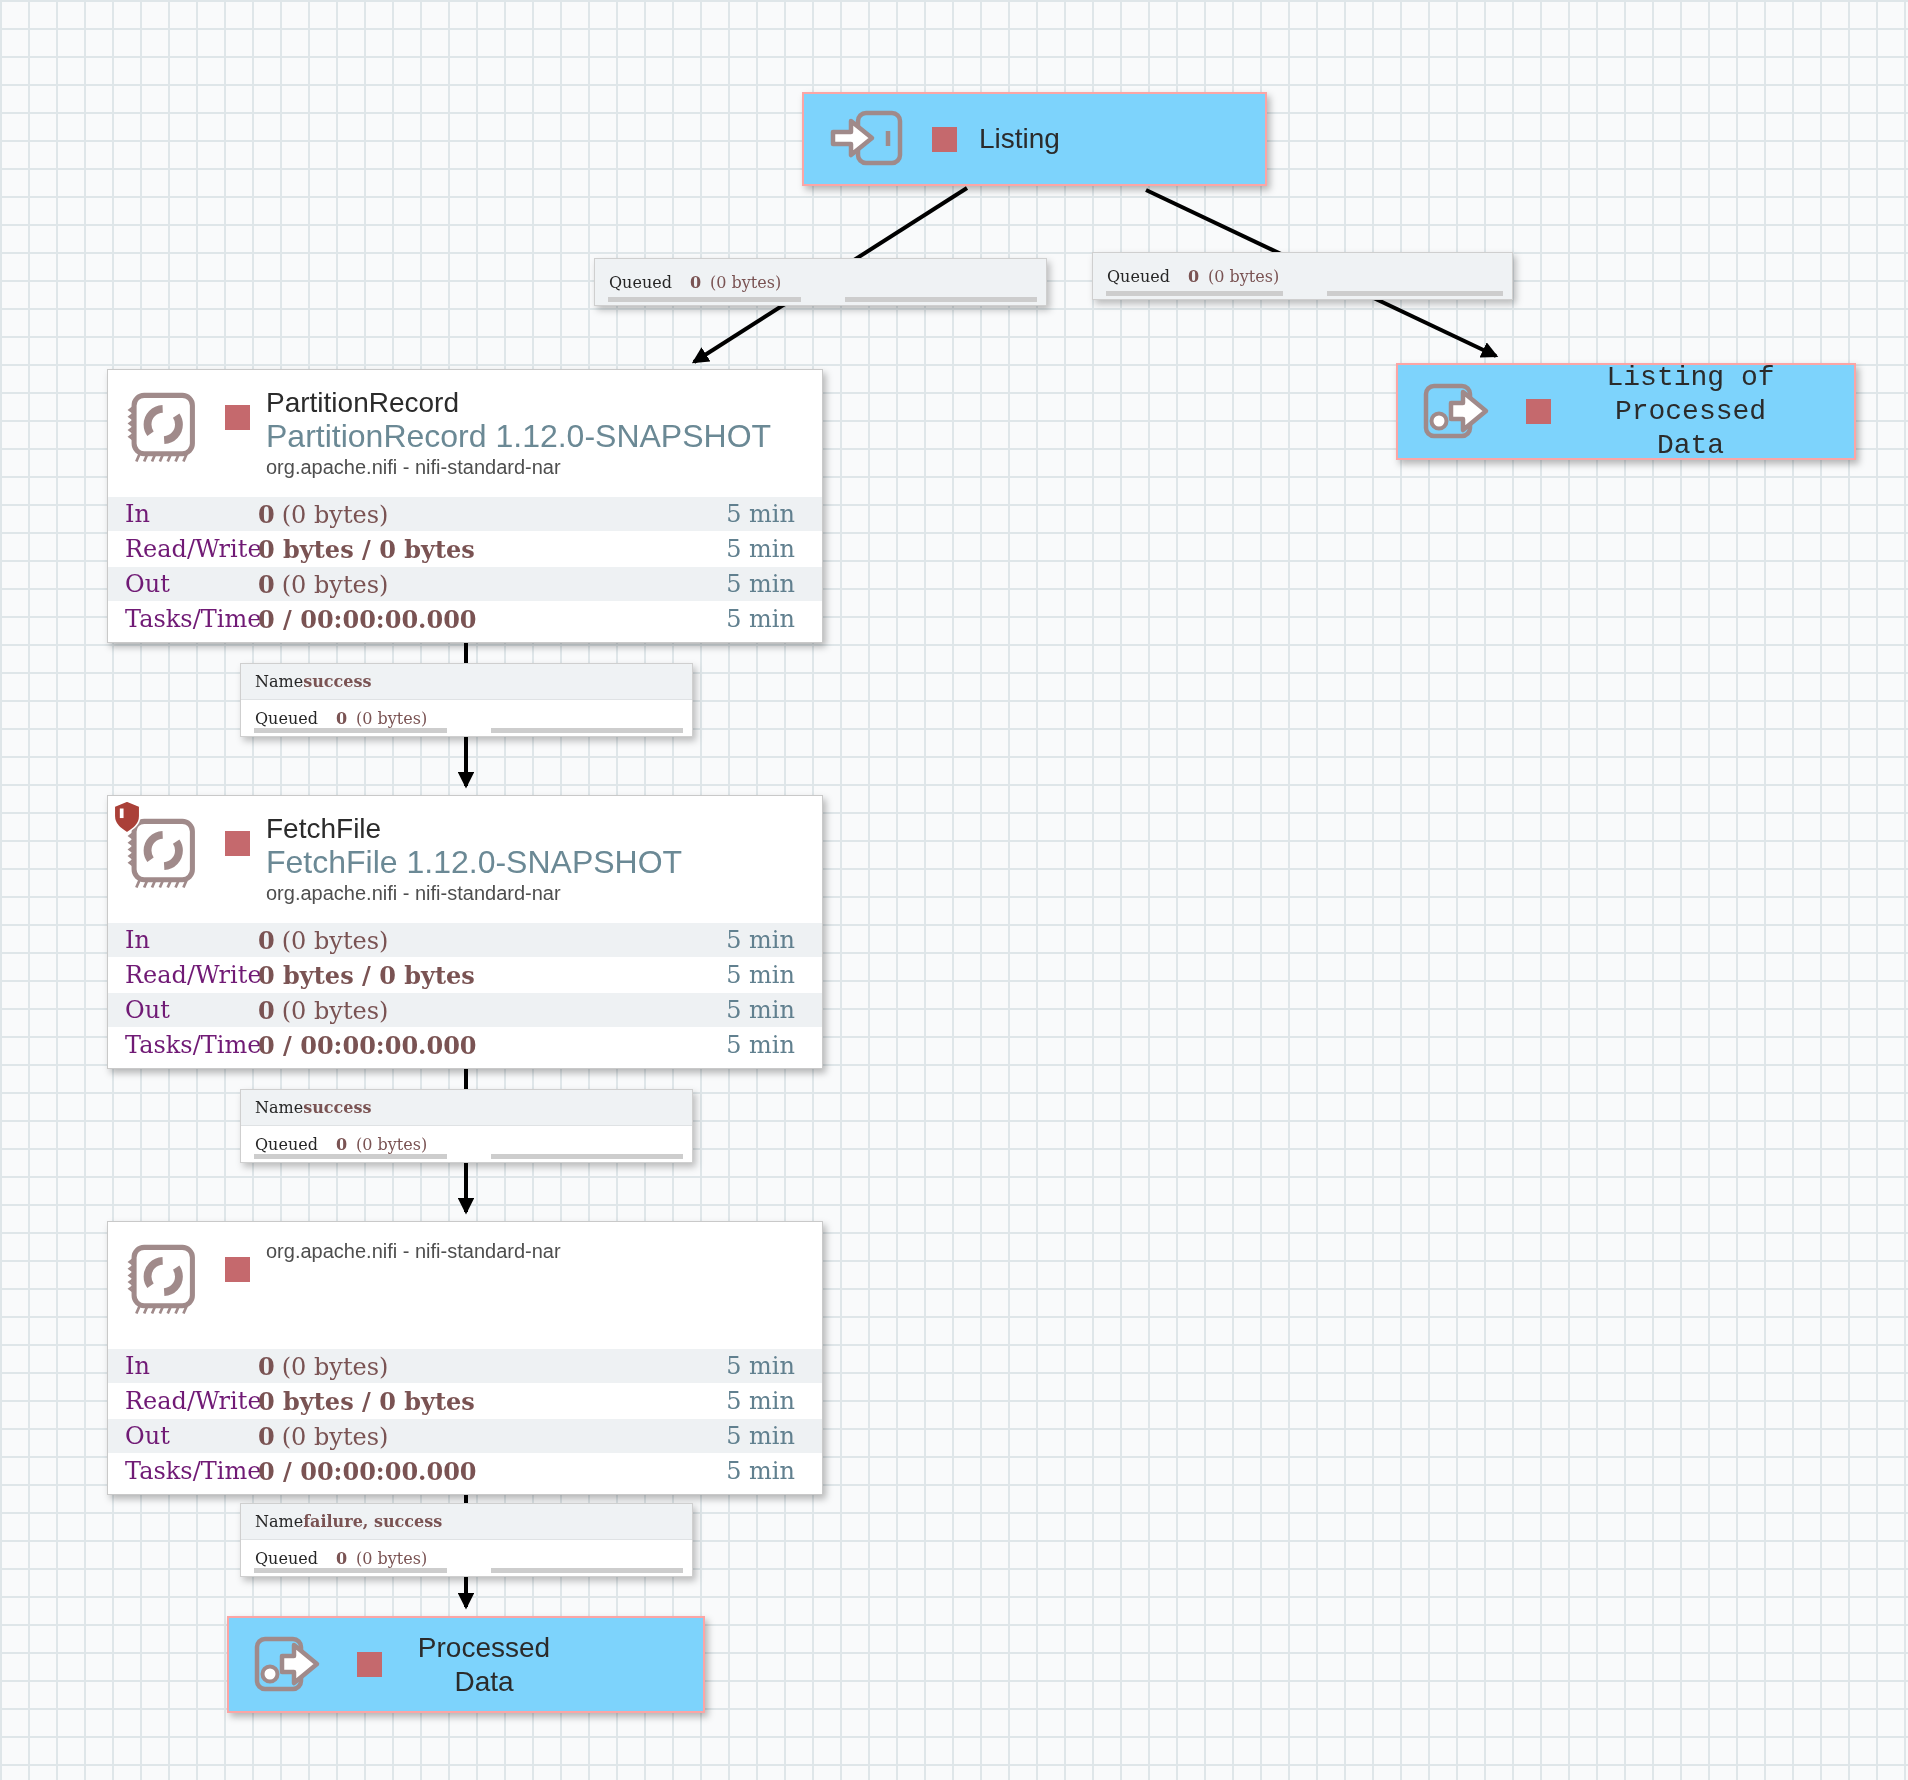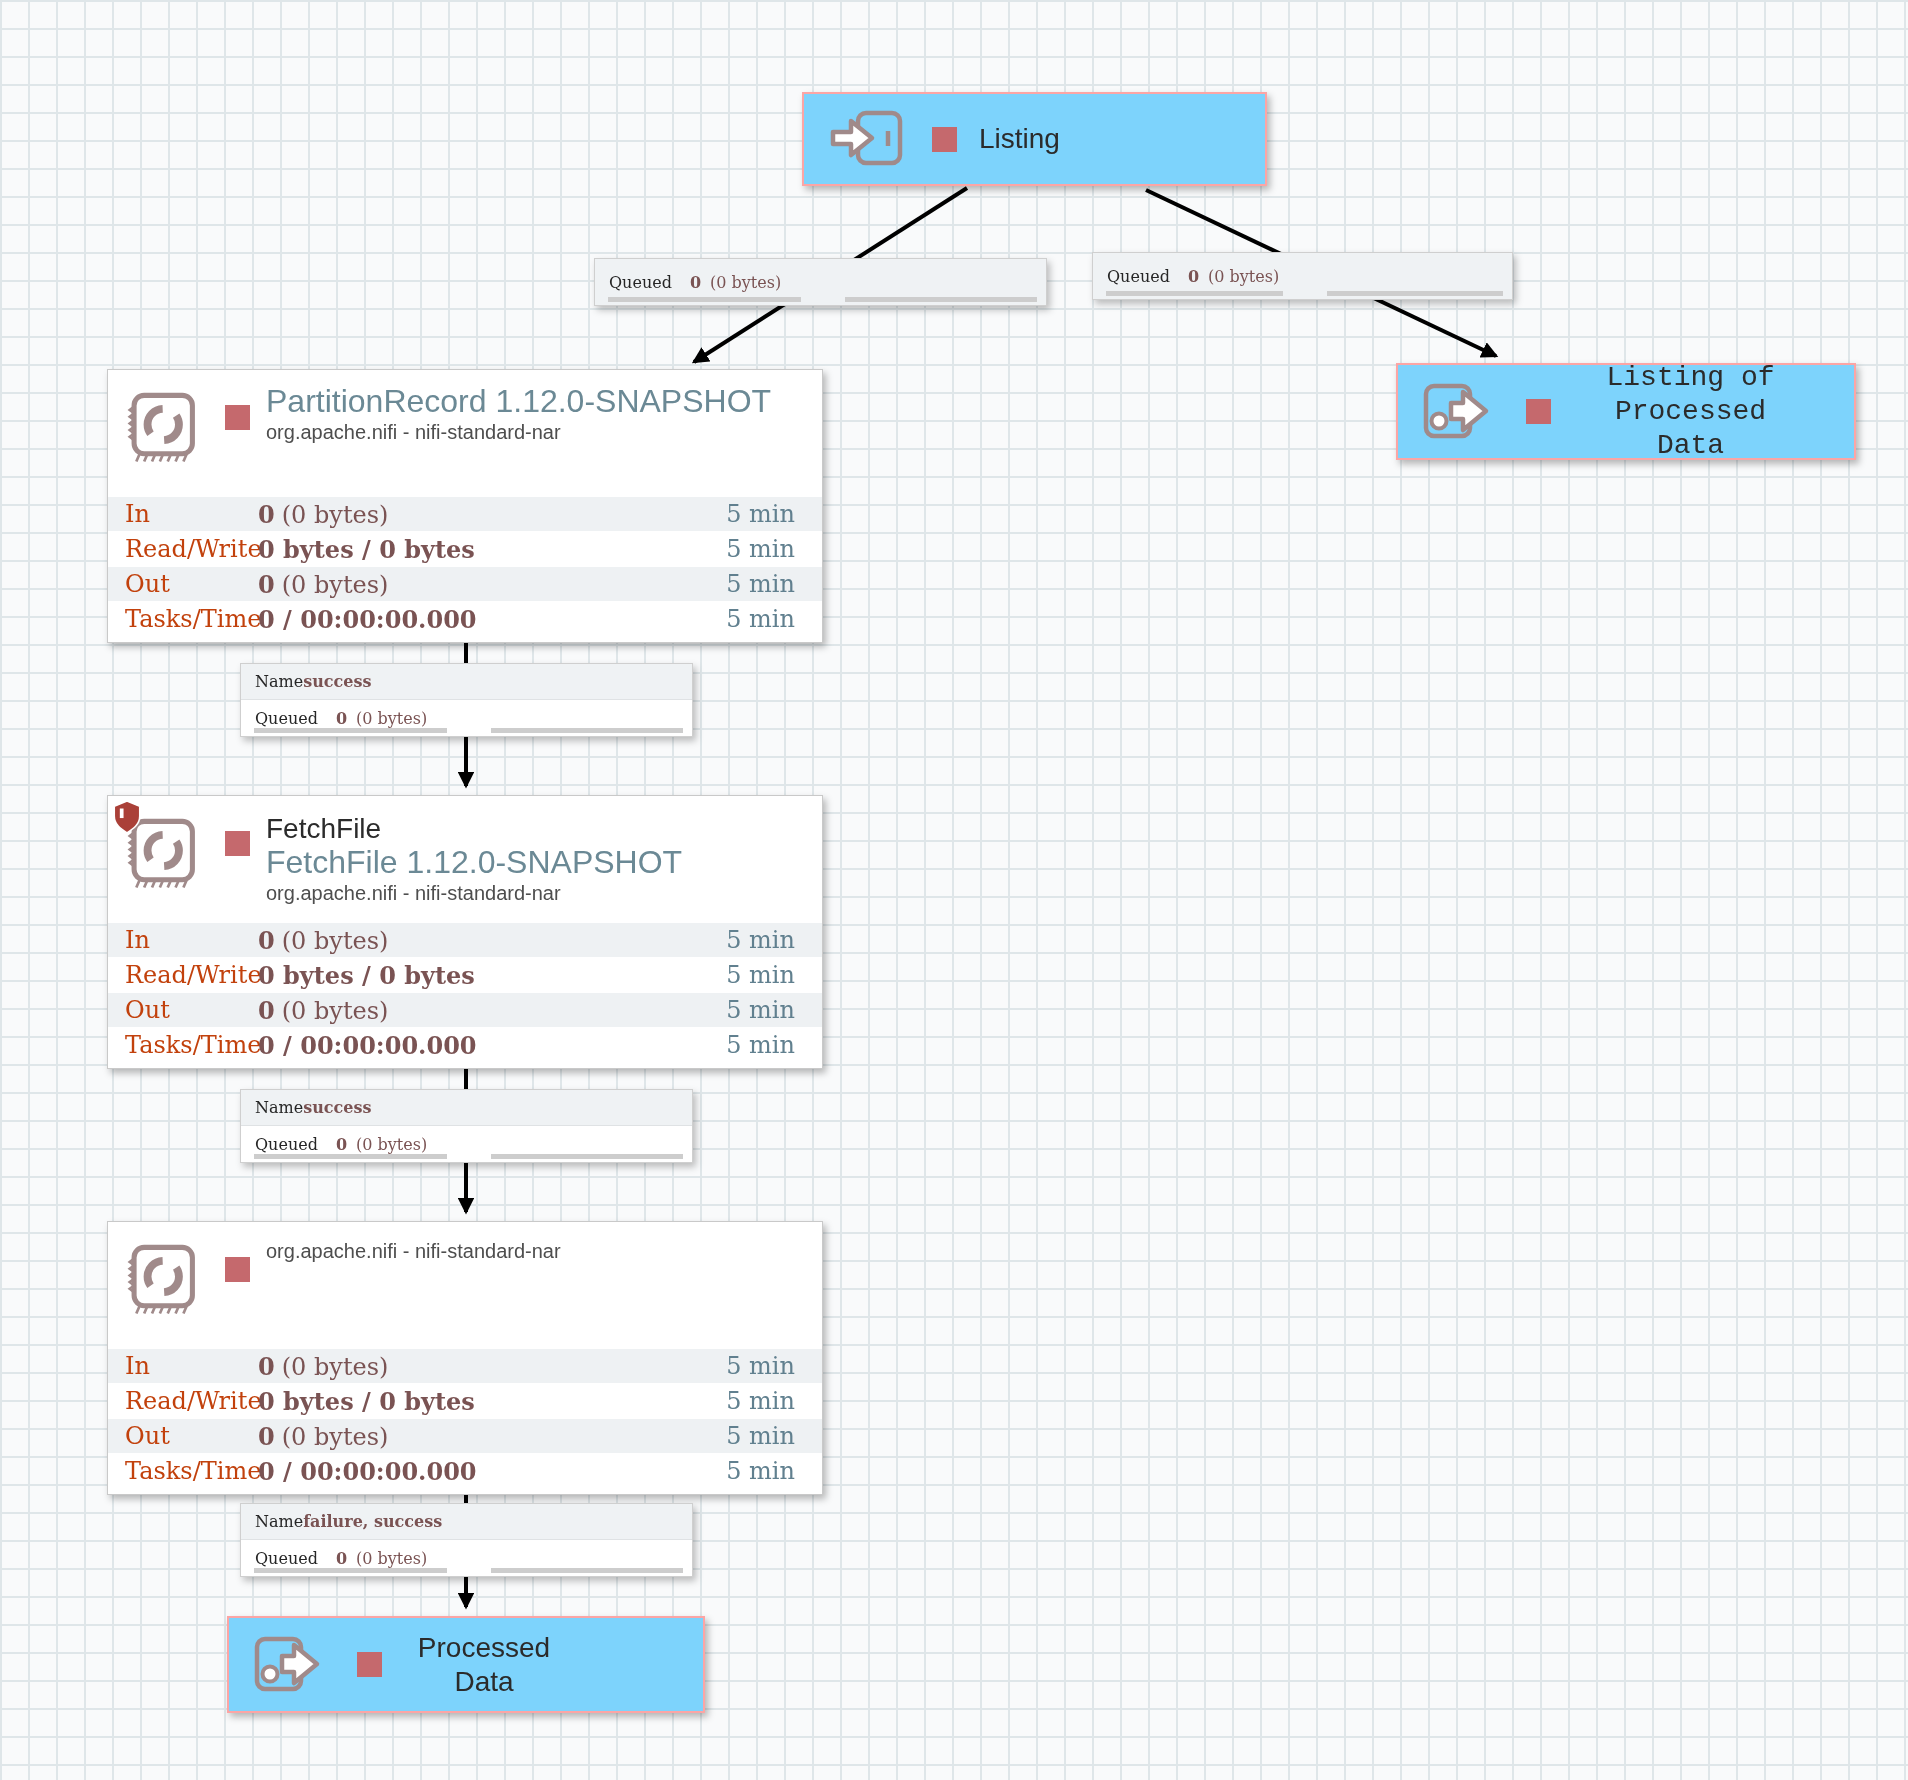--- a/index.html
+++ b/index.html
@@ -37,21 +37,21 @@
   .status-square{position:absolute;left:117px;top:35px;width:25px;height:25px;background:var(--status-red);}
   .proc-titles{position:absolute;left:158px;top:15px;}
   .proc-name{font-size:28px;line-height:35px;color:#2b2b2b;}
   .proc-version{font-size:32px;line-height:33px;color:var(--version-slate);}
   .proc-bundle{font-size:20px;line-height:29px;color:#4e4e4e;}
   .stat-row{
     display:flex;align-items:center;height:35px;border-top:1px solid #fff;
     font-family:"DejaVu Serif",serif;font-size:24px;
   }
   .stat-row.odd{background:#eef1f3;}
-  .stat-label{width:150px;padding-left:17px;color:#c2410c;flex:0 0 auto;}
+  .stat-label{width:150px;padding-left:17px;color:#701a75;flex:0 0 auto;}
   .stat-value{flex:1;color:var(--value-maroon);}
   .stat-value b{font-weight:700;}
   .stat-value .rest{margin-left:7px;font-weight:400;}
   .stat-window{padding-right:27px;color:var(--time-slate);}
 
   
   .port{
     position:absolute;z-index:4;background:#7dd3fc;border:2px solid #fca5a5;
     box-shadow:3px 4px 7px rgba(0,0,0,.28);display:flex;align-items:center;text-align:center;
   }
@@ -158,20 +158,21 @@
   <span class="port-label" style="width:235px;">Listing of Processed Data</span>
 </div>
 
 <div class="processor" style="left:107px;top:369px;">
   <div class="proc-header">
     <svg class="proc-icon" width="74" height="74">
         <use href="#i-proc"></use>
       </svg>
     <span class="status-square"></span>
     <div class="proc-titles">
+      <div class="proc-name">PartitionRecord</div>
       <div class="proc-version">PartitionRecord 1.12.0-SNAPSHOT</div>
       <div class="proc-bundle">org.apache.nifi - nifi-standard-nar</div>
     </div>
   </div>
   <div class="stat-row odd">
     <span class="stat-label">In</span>
     <span class="stat-value"><b>0</b><span class="rest">(0 bytes)</span></span>
     <span class="stat-window">5 min</span>
   </div>
   <div class="stat-row">

